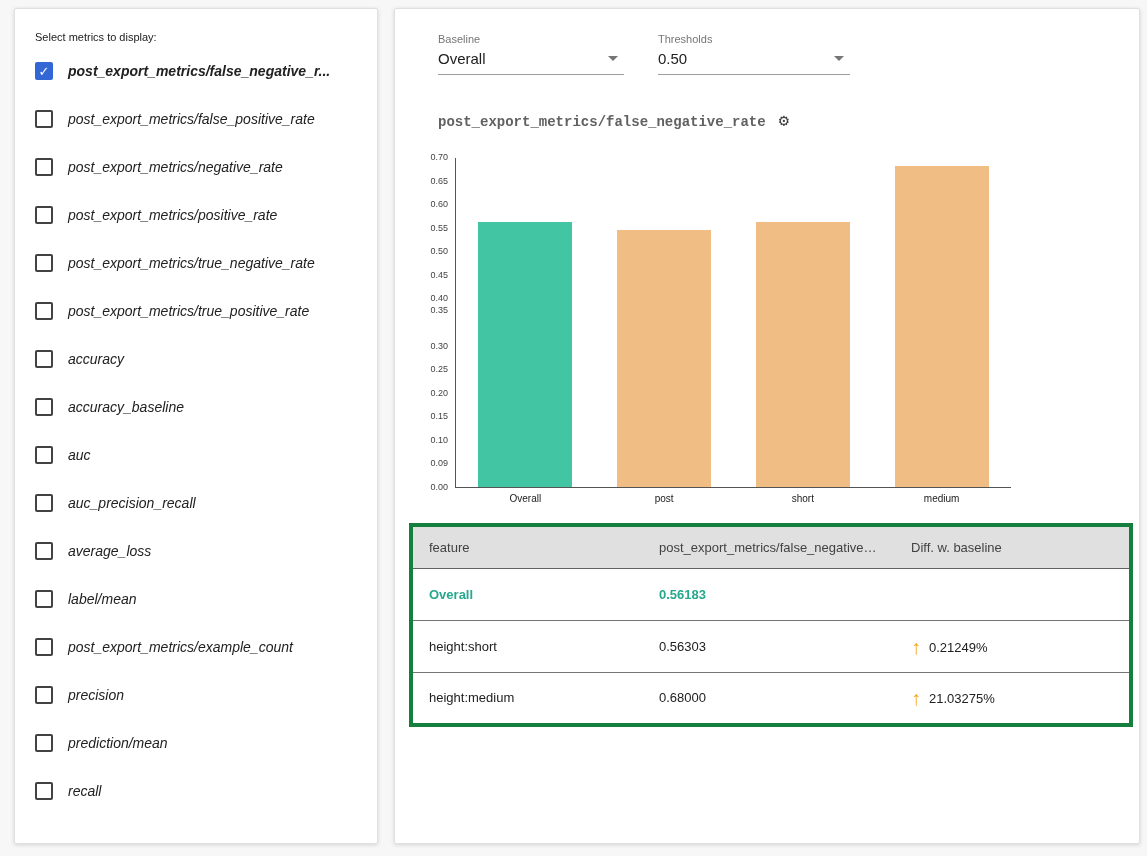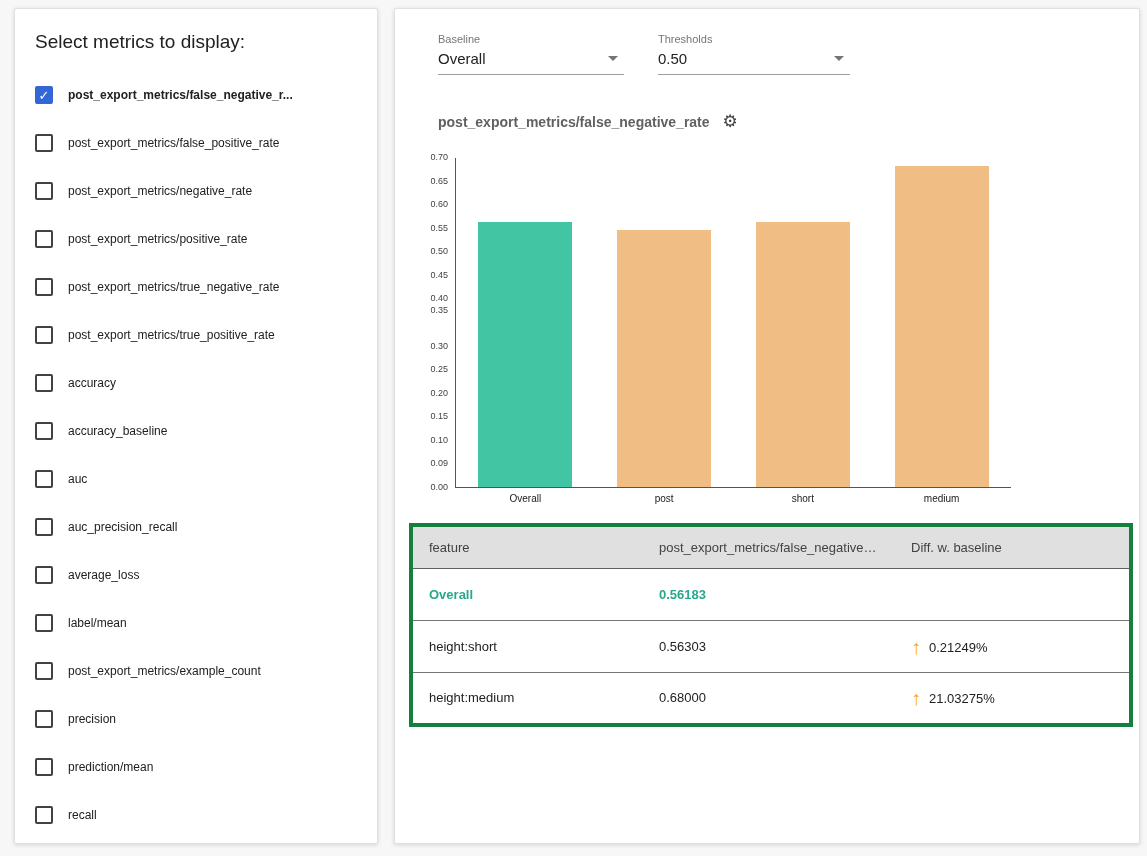--- a/index.html
+++ b/index.html
@@ -15,57 +15,57 @@
     position:absolute; top:8px;
     background:#fff;
     border:1px solid #e0e0e0;
     border-radius:2px;
     box-shadow:0 1px 4px rgba(0,0,0,0.14);
   }
   .left-card { left:14px; width:364px; height:836px; padding:22px 20px 10px 20px; overflow:hidden; }
   .right-card { left:394px; width:746px; height:836px; padding:24px 9px 10px 14px; }
 
   
-  .panel-title { font-size:19px; color:#212121; margin-bottom:18px; }
+  .panel-title { font-size:11px; color:#212121; margin-bottom:4px; }
   .metric-item { display:flex; align-items:center; height:48px; cursor:pointer; }
   .checkbox {
     width:18px; height:18px; flex:0 0 auto;
     border:2px solid #424242; border-radius:2px;
     margin-right:15px; background:#fff;
     display:flex; align-items:center; justify-content:center;
   }
   .checkbox.checked {
     background:var(--checkbox-checked,#3367d6);
     border-color:var(--checkbox-checked,#3367d6);
   }
   .checkbox.checked::after {
     content:"✓"; color:#fff; font-size:13px; font-weight:bold; line-height:1;
   }
-  .metric-label { font-size:12px; white-space:nowrap; }
+  .metric-label { font-size:14px; white-space:nowrap;font-style:italic; }
   .metric-item.selected .metric-label { font-weight:bold; }
 
   
   .controls { display:flex; margin-left:29px; }
   .select-field { margin-right:34px; }
   .field-label { font-size:11px; color:#757575; margin-bottom:5px; }
   .select-box {
     display:flex; align-items:center; justify-content:space-between;
     border-bottom:1px solid #9e9e9e; padding-bottom:7px; cursor:pointer;
   }
   .select-value { font-size:15px; color:#212121; }
   .select-arrow {
     width:0; height:0; margin-right:6px;
     border-left:5px solid transparent; border-right:5px solid transparent;
     border-top:5px solid #757575;
   }
   .baseline-select { width:186px; }
   .thresholds-select { width:192px; }
 
   
-  .chart-header { margin:38px 0 0 29px; display:flex; align-items:center; }
+  .chart-header { margin:38px 0 0 29px; display:flex; align-items:center;font-family:Liberation Mono, monospace; }
   .chart-title { font-size:14px; font-weight:bold; color:#616161; }
   .gear-icon { margin-left:13px; font-size:17px; color:#424242; cursor:pointer; line-height:1; }
 
   
   .chart { display:flex; margin-top:28px; }
   .y-axis { position:relative; width:46px; height:330px; flex:0 0 auto; }
   .ytick { position:absolute; right:7px; font-size:9px; color:#424242; line-height:1; }
   .plot-area {
     position:relative; width:556px; height:330px;
     border-left:1px solid #545454; border-bottom:1px solid #545454;

